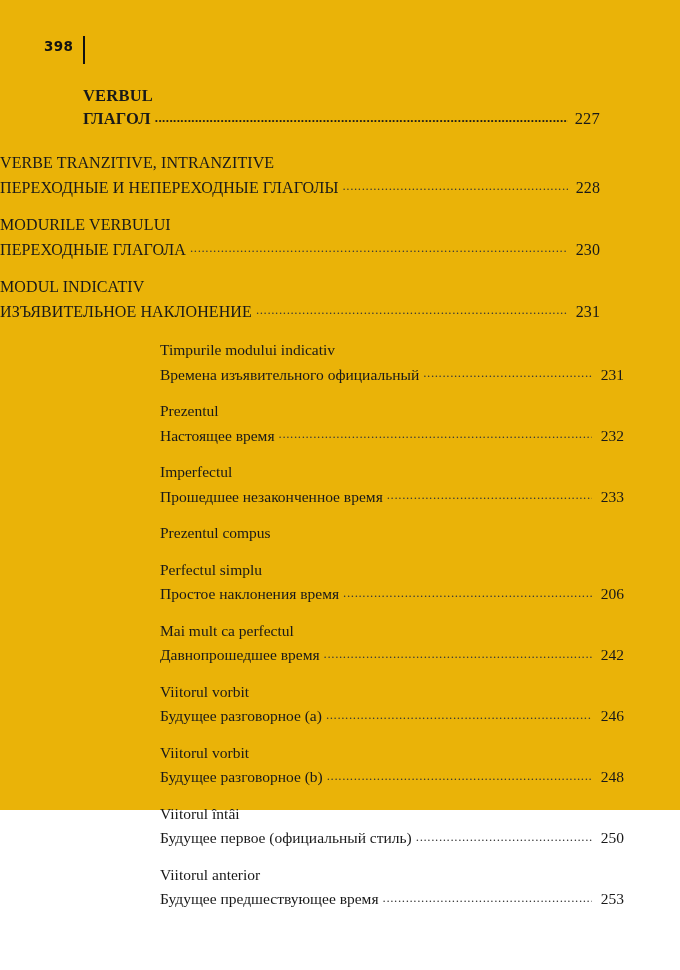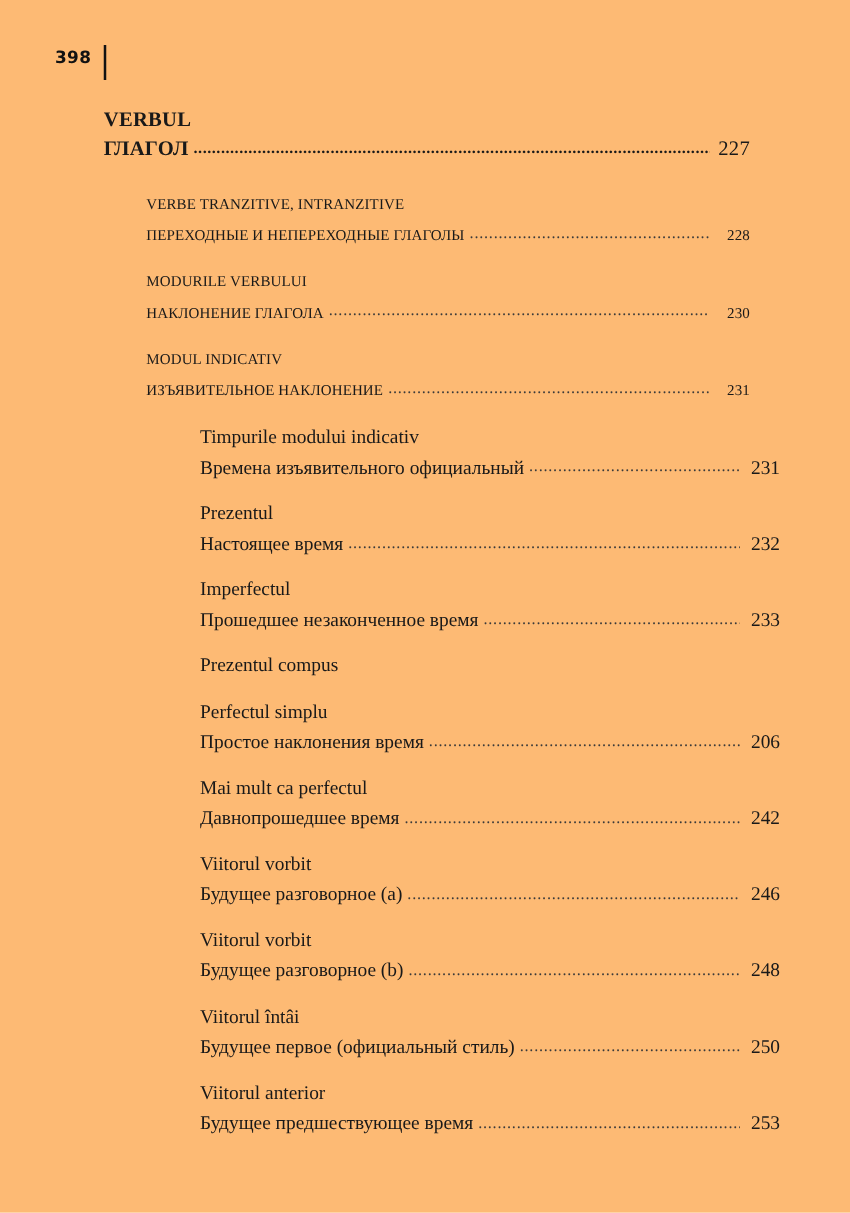--- a/index.html
+++ b/index.html
@@ -12,22 +12,22 @@
     height: 970px;
     font-family: "Liberation Serif", serif;
     color: #191919;
     position: relative;
     overflow: hidden;
   }
 
   .page {
     position: relative;
     width: 680px;
-    height: 970px;
-    background: #fdba74;
+    height: 810px;
+    background: #eab308;
   }
 
   
   .running-head {
     position: absolute;
     left: 0;
     top: 36px;
     width: 680px;
     height: 30px;
   }
@@ -102,22 +102,21 @@
     font-size: 16.5px;
     line-height: 23px;
     letter-spacing: 0.2px;
     margin-bottom: 21px;
   }
   .lvl1 .pageno { font-weight: normal; }
   .lvl1 .leader::before { font-weight: bold; letter-spacing: 0.4px; color: #191919; }
 
   
   .lvl2 {
-    margin-left: 117px;
-    font-size: 12px;
+    font-size: 16px;
     line-height: 24.5px;
     letter-spacing: 0.1px;
     margin-bottom: 13px;
   }
 
   
   .lvl3 {
     margin-left: 160px;
     padding-right: 56px;
     font-size: 15.5px;
@@ -165,21 +164,21 @@
           <span class="sp"></span>
           <span class="leader"></span>
           <span class="pageno">228</span>
         </div>
       </div>
       <div class="entry lvl2">
         <div class="line">
           <span class="label">MODURILE VERBULUI</span>
         </div>
         <div class="line">
-          <span class="label">НАКЛОНЕНИЕ ГЛАГОЛА</span>
+          <span class="label">ПЕРЕХОДНЫЕ ГЛАГОЛА</span>
           <span class="sp"></span>
           <span class="leader"></span>
           <span class="pageno">230</span>
         </div>
       </div>
       <div class="entry lvl2">
         <div class="line">
           <span class="label">MODUL INDICATIV</span>
         </div>
         <div class="line">

